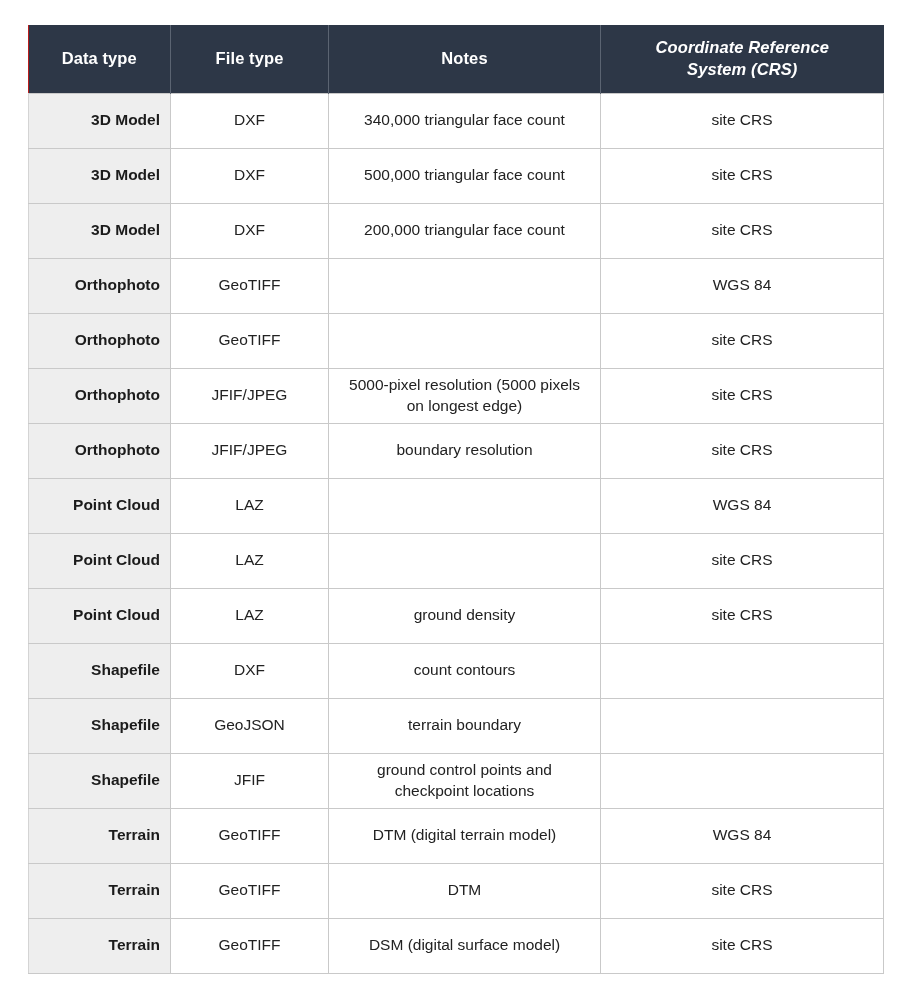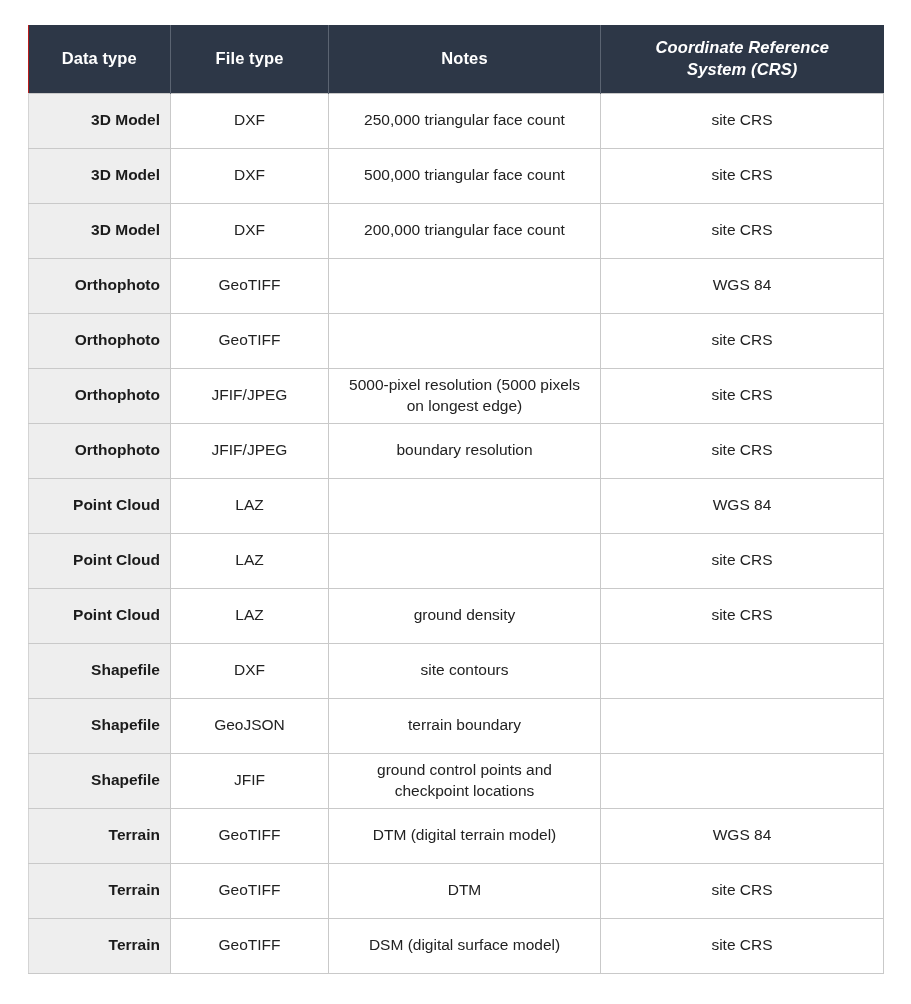--- a/index.html
+++ b/index.html
@@ -99,21 +99,21 @@
           <th>Data type</th>
           <th>File type</th>
           <th>Notes</th>
           <th><span>Coordinate Reference</span><br><span>System (CRS)</span></th>
         </tr>
       </thead>
       <tbody id="table-body">
           <tr>
             <td class="col-datatype">3D Model</td>
             <td class="col-filetype">DXF</td>
-            <td class="col-notes">250,000 triangular face count</td>
+            <td class="col-notes">340,000 triangular face count</td>
             <td class="col-crs">site CRS</td>
           </tr>
           <tr>
             <td class="col-datatype">3D Model</td>
             <td class="col-filetype">DXF</td>
             <td class="col-notes">500,000 triangular face count</td>
             <td class="col-crs">site CRS</td>
           </tr>
           <tr>
             <td class="col-datatype">3D Model</td>
@@ -159,21 +159,21 @@
           </tr>
           <tr>
             <td class="col-datatype">Point Cloud</td>
             <td class="col-filetype">LAZ</td>
             <td class="col-notes">ground density</td>
             <td class="col-crs">site CRS</td>
           </tr>
           <tr>
             <td class="col-datatype">Shapefile</td>
             <td class="col-filetype">DXF</td>
-            <td class="col-notes">site contours</td>
+            <td class="col-notes">count contours</td>
             <td class="col-crs"></td>
           </tr>
           <tr>
             <td class="col-datatype">Shapefile</td>
             <td class="col-filetype">GeoJSON</td>
             <td class="col-notes">terrain boundary</td>
             <td class="col-crs"></td>
           </tr>
           <tr>
             <td class="col-datatype">Shapefile</td>

